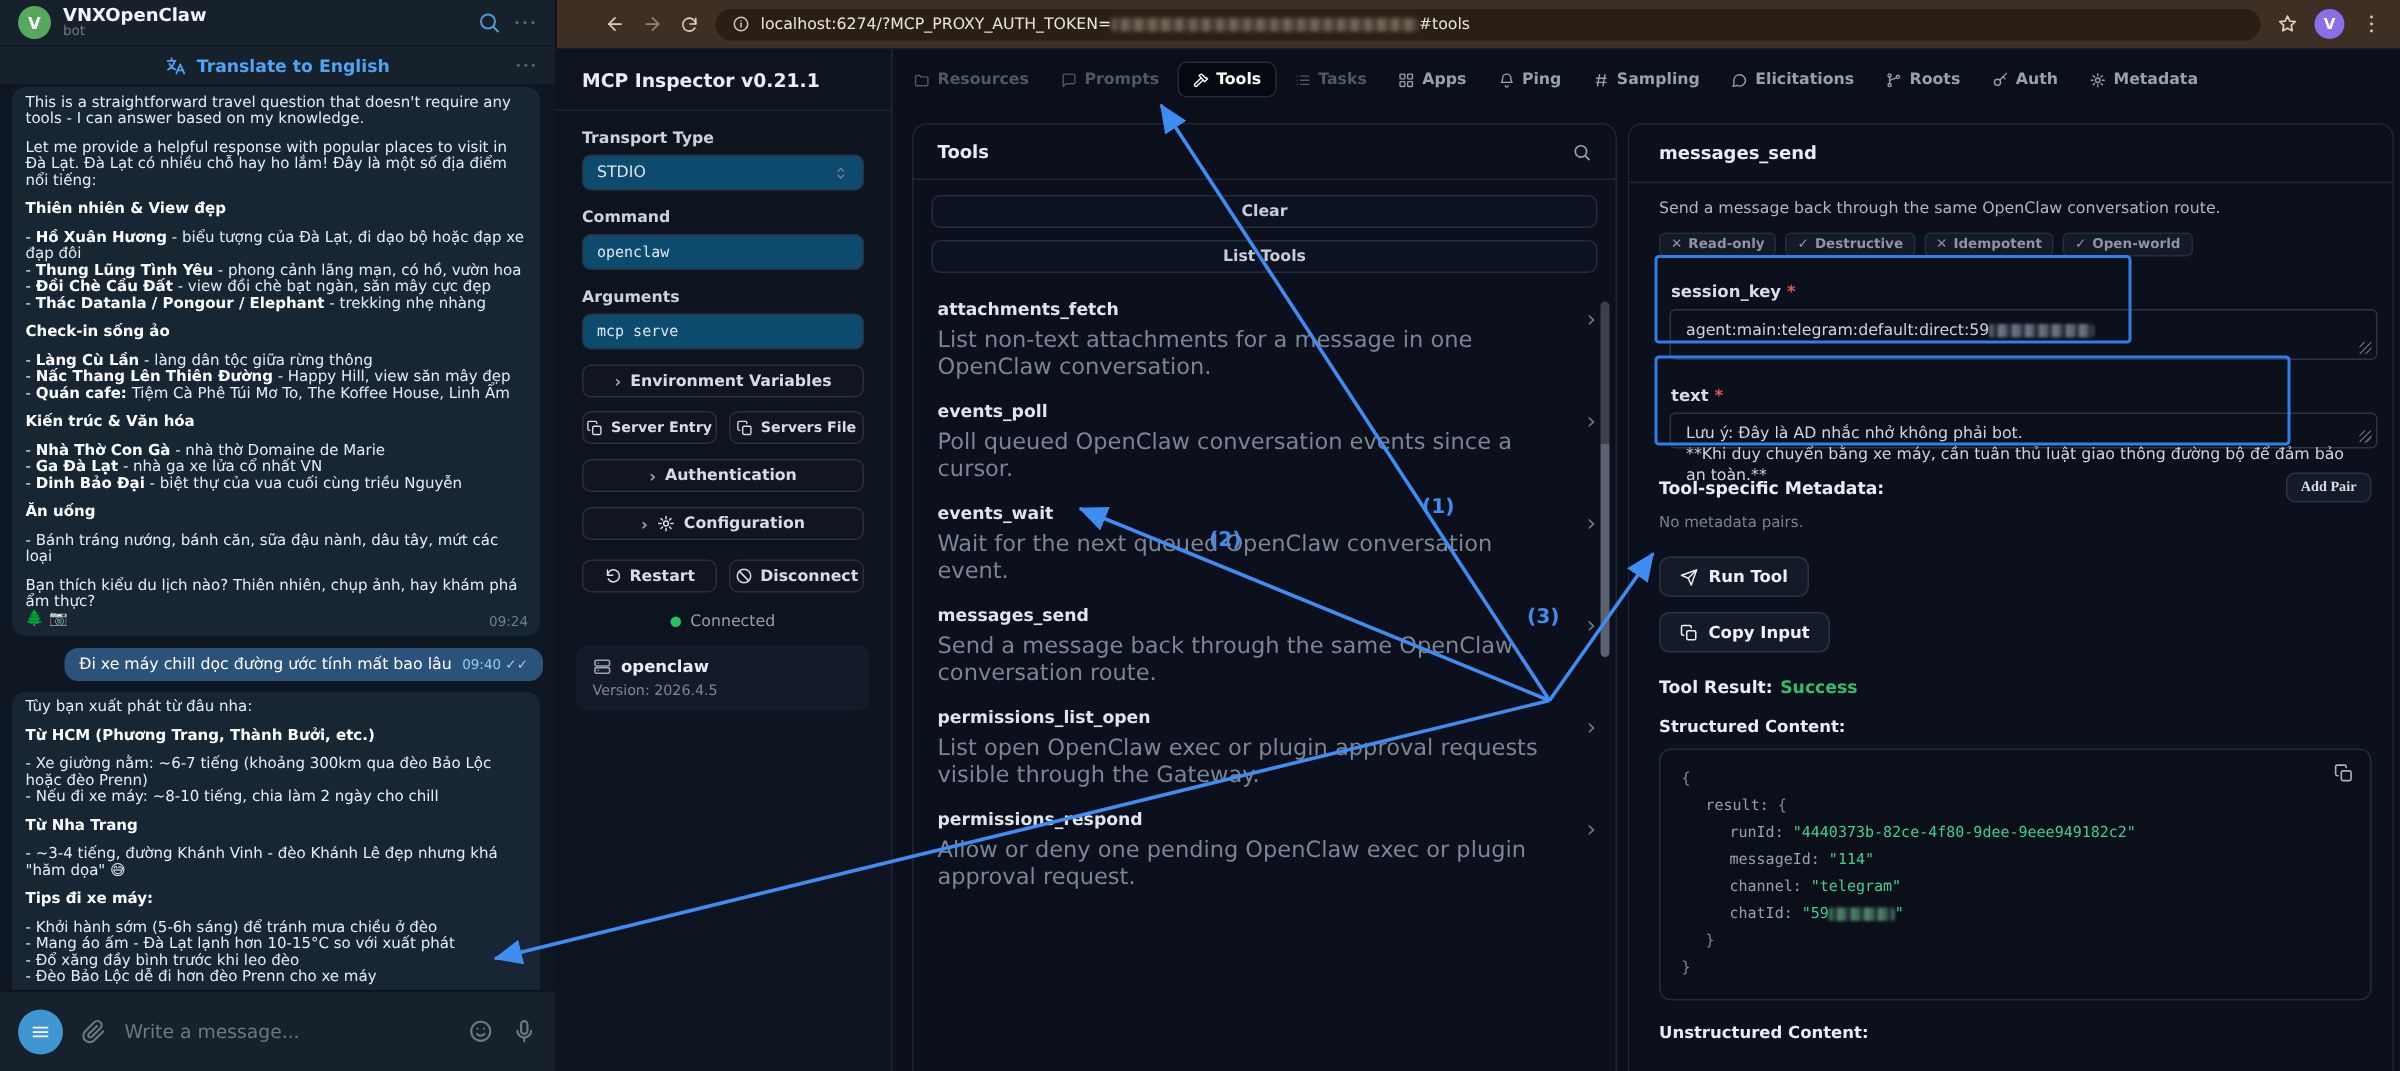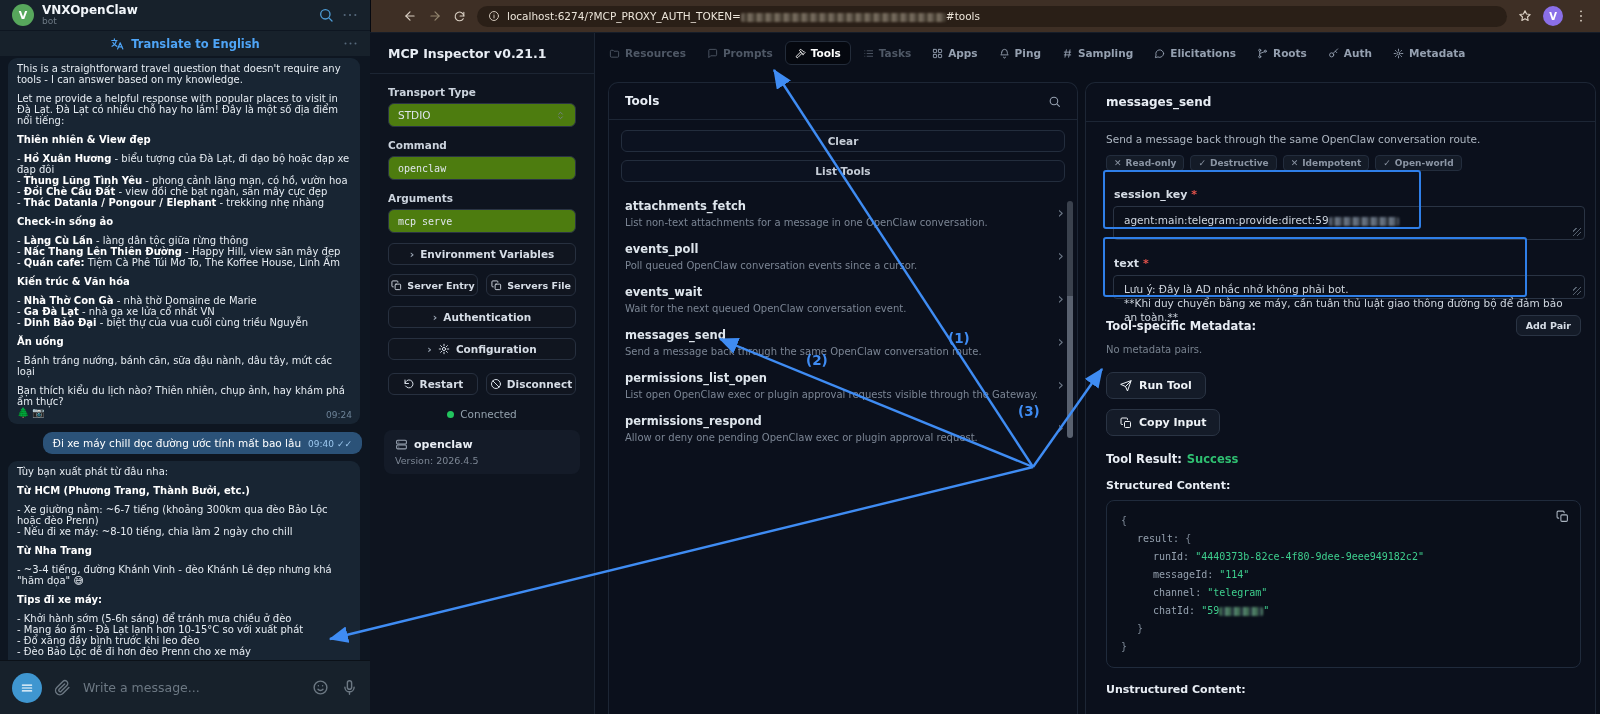--- a/index.html
+++ b/index.html
@@ -58,21 +58,21 @@
         background:repeating-linear-gradient(90deg,#5a6472 0 3px,#2a3038 3px 6px,#6b7684 6px 9px);
         filter:blur(1.2px);}
   .brow-avatar{width:20px;height:20px;border-radius:50%;background:#8a6fe8;color:#fff;font-size:10px;
                font-weight:bold;display:flex;align-items:center;justify-content:center;flex:0 0 auto;}
 
   
   .app-bg{position:absolute;left:370px;top:32px;right:0;bottom:0;background:#0a0f1a;border-top:1px solid #161d29;}
   .sidebar{position:absolute;left:370px;top:33px;width:225px;bottom:0;background:#0e141f;border-right:1px solid #1c2533;}
   .insp-title{font-size:12.5px;font-weight:bold;color:#e8edf4;padding:13px 18px 12px;border-bottom:1px solid #1c2533;}
   .fld-label{font-size:10.5px;font-weight:600;color:#cbd3dd;margin:12px 18px 5px;}
-  .fld-box{margin:0 18px;height:24px;border:1px solid #2a3444;border-radius:6px;background:#4d7c0f;
+  .fld-box{margin:0 18px;height:24px;border:1px solid #2a3444;border-radius:6px;background:#0c4a6e;
            display:flex;align-items:center;padding:0 9px;font-size:10.5px;color:#dfe5ec;}
   .fld-box .mono{font-family:"DejaVu Sans Mono",monospace;font-size:10px;}
   .fld-box .tail{margin-left:auto;color:#77828f;}
   .sbtn{margin:10px 18px 0;height:22px;border:1px solid #27303f;border-radius:6px;background:#10151f;
         display:flex;align-items:center;justify-content:center;gap:6px;font-size:10.5px;color:#d6dde6;font-weight:600;}
   .sbtn .chev{color:#9aa5b3;font-size:11px;}
   .sbtn-row{display:flex;gap:8px;margin:9px 18px 0;}
   .sbtn-row .sbtn{flex:1;margin:0;font-size:9.5px;gap:5px;}
   .connected{display:flex;justify-content:center;align-items:center;gap:6px;margin-top:13px;
              font-size:10.5px;color:#93a1ad;}
@@ -92,21 +92,21 @@
   .tools-panel{position:absolute;left:608px;top:82px;width:470px;bottom:0;background:#0b101c;
                border:1px solid #1d2635;border-bottom:none;border-radius:10px 10px 0 0;}
   .tp-head{display:flex;align-items:center;padding:11px 16px;border-bottom:1px solid #1d2635;}
   .tp-title{font-size:12px;font-weight:bold;color:#e8edf4;flex:1;}
   .tp-search{color:#98a3b2;}
   .tp-btns{padding:10px 12px 2px;}
   .wbtn{height:22px;border:1px solid #232d3d;border-radius:6px;font-size:10.5px;color:#c6cdd7;
         display:flex;align-items:center;justify-content:center;margin-bottom:8px;background:#0c1220;font-weight:600;}
   .titem{position:relative;padding:7px 30px 7px 16px;}
   .ti-name{font-size:11.5px;font-weight:600;color:#dee5ec;font-family:"DejaVu Sans",sans-serif;}
-  .ti-desc{font-size:10px;color:#7b8594;margin-top:4px;}
+  .ti-desc{font-size:15px;color:#7b8594;margin-top:4px;}
   .ti-chev{position:absolute;right:13px;top:11px;color:#6b7685;}
   .tp-scroll{position:absolute;right:4px;top:118px;width:6px;height:237px;border-radius:3px;
              background:linear-gradient(#3a414d 0 40%,#59616f 40% 100%);}
 
   
   .detail-panel{position:absolute;left:1085px;top:82px;width:511px;bottom:0;background:#0b101c;
                 border:1px solid #1d2635;border-bottom:none;border-radius:10px 10px 0 0;overflow:hidden;}
   .dp-title{font-size:12px;font-weight:bold;color:#e8edf4;padding:12px 20px;border-bottom:1px solid #1d2635;}
   .dp-desc{margin:11px 20px 0;font-size:10.5px;color:#aeb7c2;}
   .badges{display:flex;gap:6px;margin:10px 20px 0;}
@@ -115,21 +115,21 @@
   .f-label{margin:17px 0 0 28px;font-size:11px;font-weight:600;color:#d6dde6;}
   .f-label .req{color:#e5534b;}
   .ta{position:relative;margin:5px 10px 0 27px;border:1px solid #2a3444;border-radius:4px;
       padding:6px 10px;font-size:10.5px;color:#cfd6df;background:#0b101b;}
   .ta .tline{line-height:14px;}
   .grip{position:absolute;right:3px;bottom:3px;width:8px;height:8px;
         background:repeating-linear-gradient(135deg,transparent 0 2px,#55606e 2px 3px);}
   .meta-row{display:flex;align-items:center;margin:16px 14px 0 20px;}
   .meta-label{font-size:11.5px;font-weight:bold;color:#e8edf4;flex:1;}
   .addpair{font-size:9.5px;color:#d6dde6;border:1px solid #2a3444;background:#141b28;border-radius:6px;
-           padding:4px 9px;font-weight:600;}
+           padding:4px 9px;font-weight:600;font-family:Liberation Serif, serif;}
   .nopairs{margin:8px 20px 0;font-size:10px;color:#78828f;}
   .abtn{display:inline-flex;align-items:center;gap:7px;margin:0 0 0 20px;padding:6px 13px;
         border:1px solid #2a3444;background:#141b28;border-radius:7px;font-size:11px;font-weight:600;color:#eef2f6;}
   .run-btn{margin-top:17px;}
   .copy-btn{margin-top:10px;}
   .result-row{margin:16px 20px 0;font-size:11.5px;font-weight:bold;color:#e8edf4;}
   .result-ok{color:#2fbf71;margin-left:5px;}
   .sec-label{margin:13px 20px 0;font-size:11px;font-weight:bold;color:#e8edf4;}
   .code{position:relative;margin:8px 14px 0 20px;border:1px solid #202b3c;border-radius:8px;
         background:#0a0f1a;padding:11px 14px;font-family:"DejaVu Sans Mono",monospace;font-size:10px;}
@@ -594,21 +594,21 @@
         <span class="badge">
           <span>✓</span>
           <span>Open-world</span>
         </span>
       </div>
 
     <div class="f-label">
       <span>session_key</span> <span class="req">*</span>
     </div>
     <div class="ta" style="height:34px;">
-      <div class="tline"><span>agent:main:telegram:provide:direct:59</span><span class="mask-b"></span></div>
+      <div class="tline"><span>agent:main:telegram:default:direct:59</span><span class="mask-b"></span></div>
       <span class="grip"></span>
     </div>
 
     <div class="f-label">
       <span>text</span> <span class="req">*</span>
     </div>
     <div class="ta" style="height:24px;" id="text-ta">
       <div class="tline">Lưu ý: Đây là AD nhắc nhở không phải bot.</div>
         <div class="tline">**Khi duy chuyển bằng xe máy, cần tuân thủ luật giao thông đường bộ để đảm bảo an toàn.**</div>
         <span class="grip"></span>

